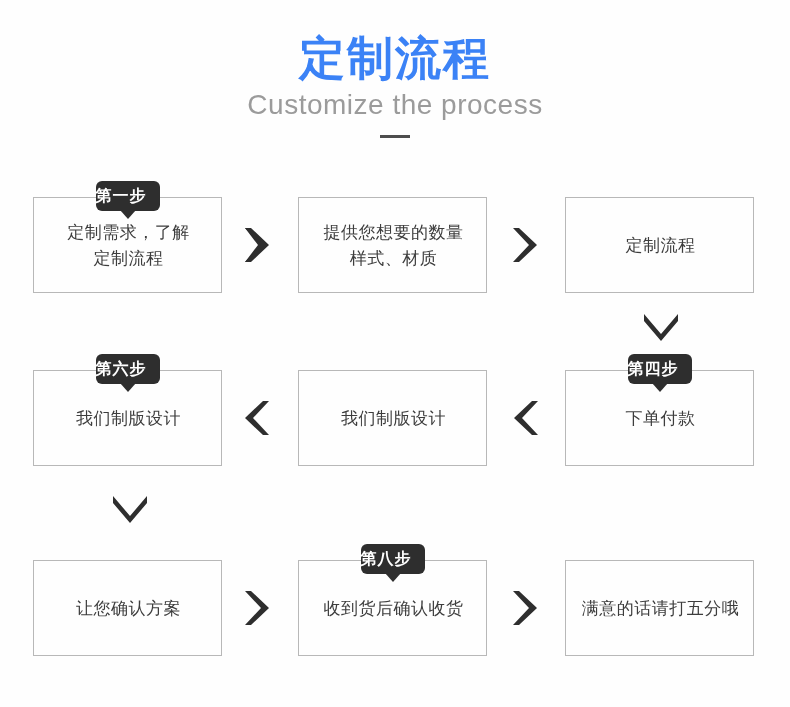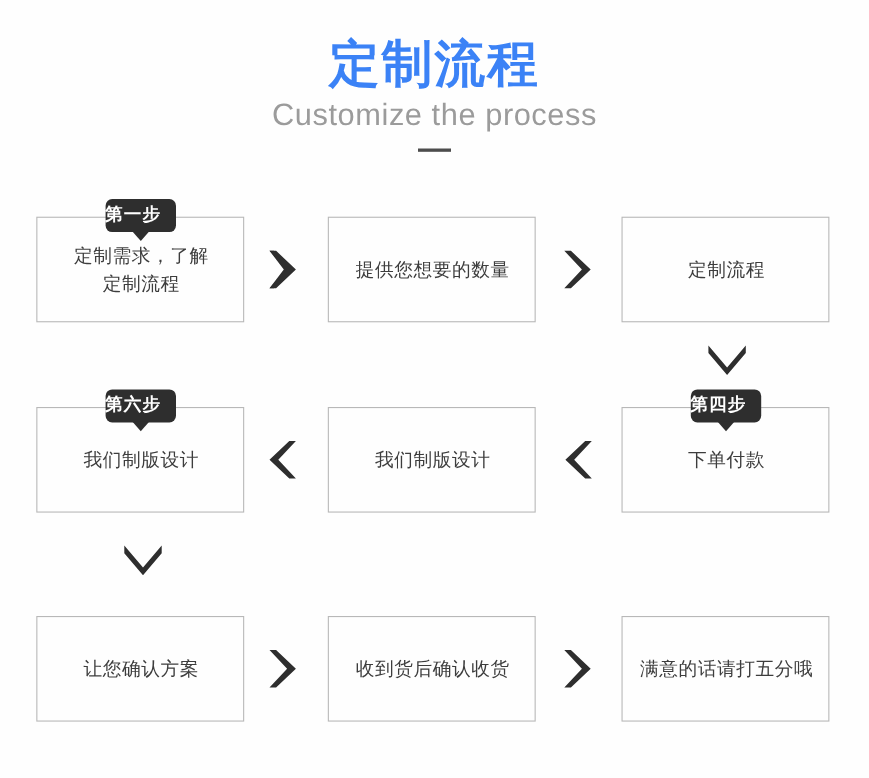--- a/index.html
+++ b/index.html
@@ -141,20 +141,21 @@
   <div class="chev" style="left:237px; top:225px;">
     <svg viewBox="0 0 38 40" xmlns="http://www.w3.org/2000/svg">
       <polygon points="8,3 12,3 30,20 12,37 8,37 21,20" fill="#2e2e2e"></polygon>
       <polygon points="8,3 14,3 32,20 14,37 8,37 24,20" fill="#2e2e2e"></polygon>
     </svg>
   </div>
 
   <div class="step-box" style="left:298px; top:197px;">
     <div class="step-text">
       <div class="ln1">提供您想要的数量</div>
+      <div class="ln2">样式、材质</div>
     </div>
   </div>
 
   <div class="chev" style="left:505px; top:225px;">
     <svg viewBox="0 0 38 40" xmlns="http://www.w3.org/2000/svg">
       <polygon points="8,3 14,3 32,20 14,37 8,37 24,20" fill="#2e2e2e"></polygon>
     </svg>
   </div>
 
   <div class="step-box" style="left:565px; top:197px;">
@@ -222,20 +223,21 @@
     <svg viewBox="0 0 38 40" xmlns="http://www.w3.org/2000/svg">
       <polygon points="8,3 14,3 32,20 14,37 8,37 24,20" fill="#2e2e2e"></polygon>
     </svg>
   </div>
 
   <div class="step-box" style="left:298px; top:560px;">
     <div class="step-text">
       <div class="ln1">收到货后确认收货</div>
 
     </div>
+    <div class="badge">第八步</div>
   </div>
 
   <div class="chev" style="left:505px; top:588px;">
     <svg viewBox="0 0 38 40" xmlns="http://www.w3.org/2000/svg">
       <polygon points="8,3 14,3 32,20 14,37 8,37 24,20" fill="#2e2e2e"></polygon>
     </svg>
   </div>
 
   <div class="step-box" style="left:565px; top:560px;">
     <div class="step-text">

